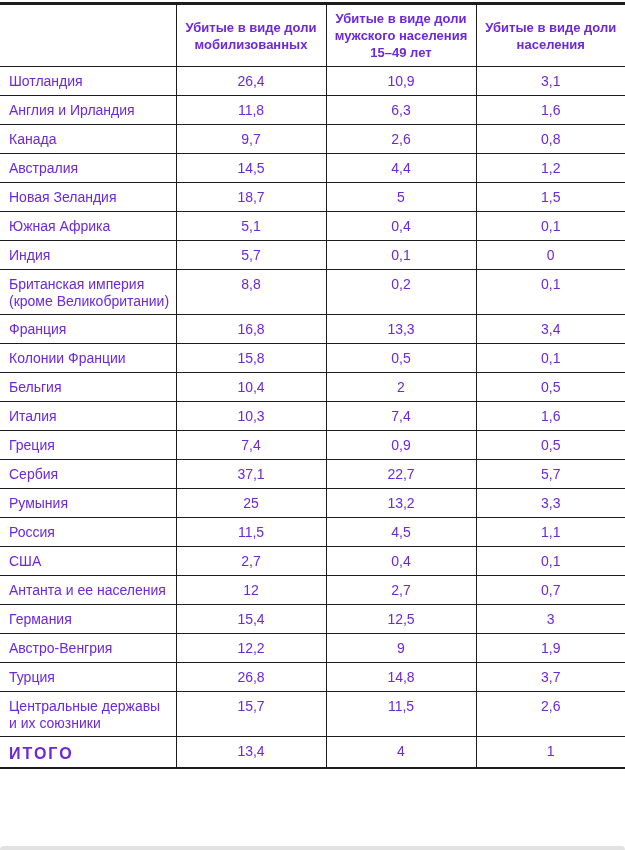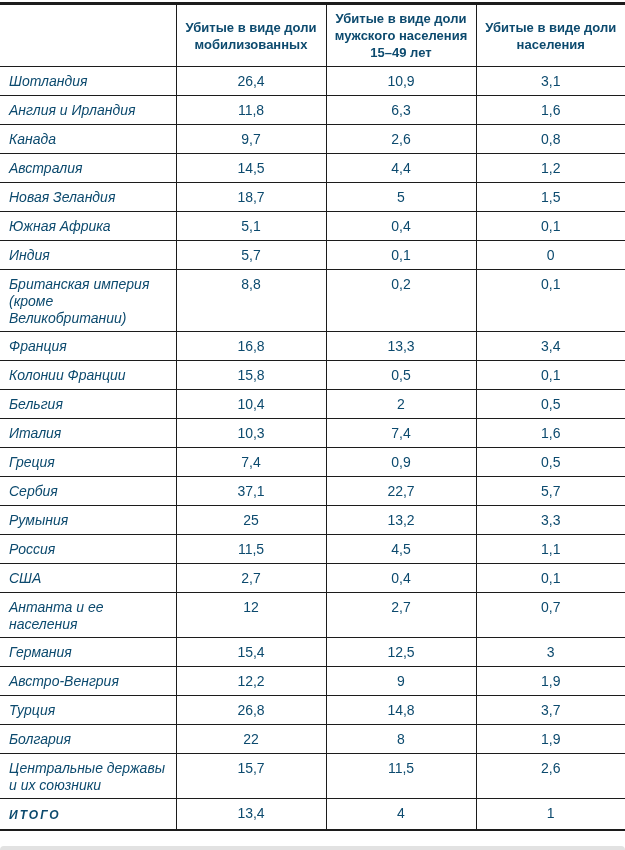--- a/index.html
+++ b/index.html
@@ -4,32 +4,32 @@
 <style>
   * { margin: 0; padding: 0; box-sizing: border-box; }
   html, body { background: #ffffff; }
   .page {
     width: 625px;
     height: 850px;
     position: relative;
     background: #ffffff;
     overflow: hidden;
     font-family: "Liberation Sans", "DejaVu Sans", sans-serif;
-    color: #0c4a6e;
+    color: #6d28d9;
   }
   table.stats {
     width: 625px;
     margin-top: 2px;
     border-collapse: collapse;
     table-layout: fixed;
     border-top: 3px solid #1c1c1c;
     border-bottom: 2px solid #1c1c1c;
   }
   th, td { border: 1px solid #1c1c1c; }
-  th:first-child, td:first-child { border-left: 0; font-style: italic; }
+  th:first-child, td:first-child { border-left: 0; }
   th:last-child, td:last-child { border-right: 0; }
   thead tr { height: 63px; }
   th {
     font-weight: bold;
     font-size: 13px;
     line-height: 17px;
     text-align: center;
     vertical-align: middle;
     padding: 5px 8px;
   }
@@ -43,21 +43,21 @@
   td.name {
     text-align: left;
     padding-left: 9px;
     padding-right: 6px;
     white-space: pre-line;
   }
   td.val { text-align: center; }
   tr.total { height: 31px; }
   tr.total td.name {
     font-weight: bold;
-    font-size: 12px;
+    font-size: 16px;
     letter-spacing: 2px;
     padding-top: 8px;
   }
   .page-edge {
     position: absolute;
     left: 0;
     bottom: 0;
     width: 625px;
     height: 4px;
     background: #e2e2e2;
@@ -205,26 +205,20 @@
           <td class="val">9</td>
           <td class="val">1,9</td>
         </tr>
         <tr>
           <td class="name">Турция</td>
           <td class="val">26,8</td>
           <td class="val">14,8</td>
           <td class="val">3,7</td>
         </tr>
         <tr>
-          <td class="name">Болгария</td>
-          <td class="val">22</td>
-          <td class="val">8</td>
-          <td class="val">1,9</td>
-        </tr>
-        <tr>
           <td class="name">Центральные державы
 и их союзники</td>
           <td class="val">15,7</td>
           <td class="val">11,5</td>
           <td class="val">2,6</td>
         </tr>
         <tr class="total">
           <td class="name">ИТОГО</td>
           <td class="val">13,4</td>
           <td class="val">4</td>

